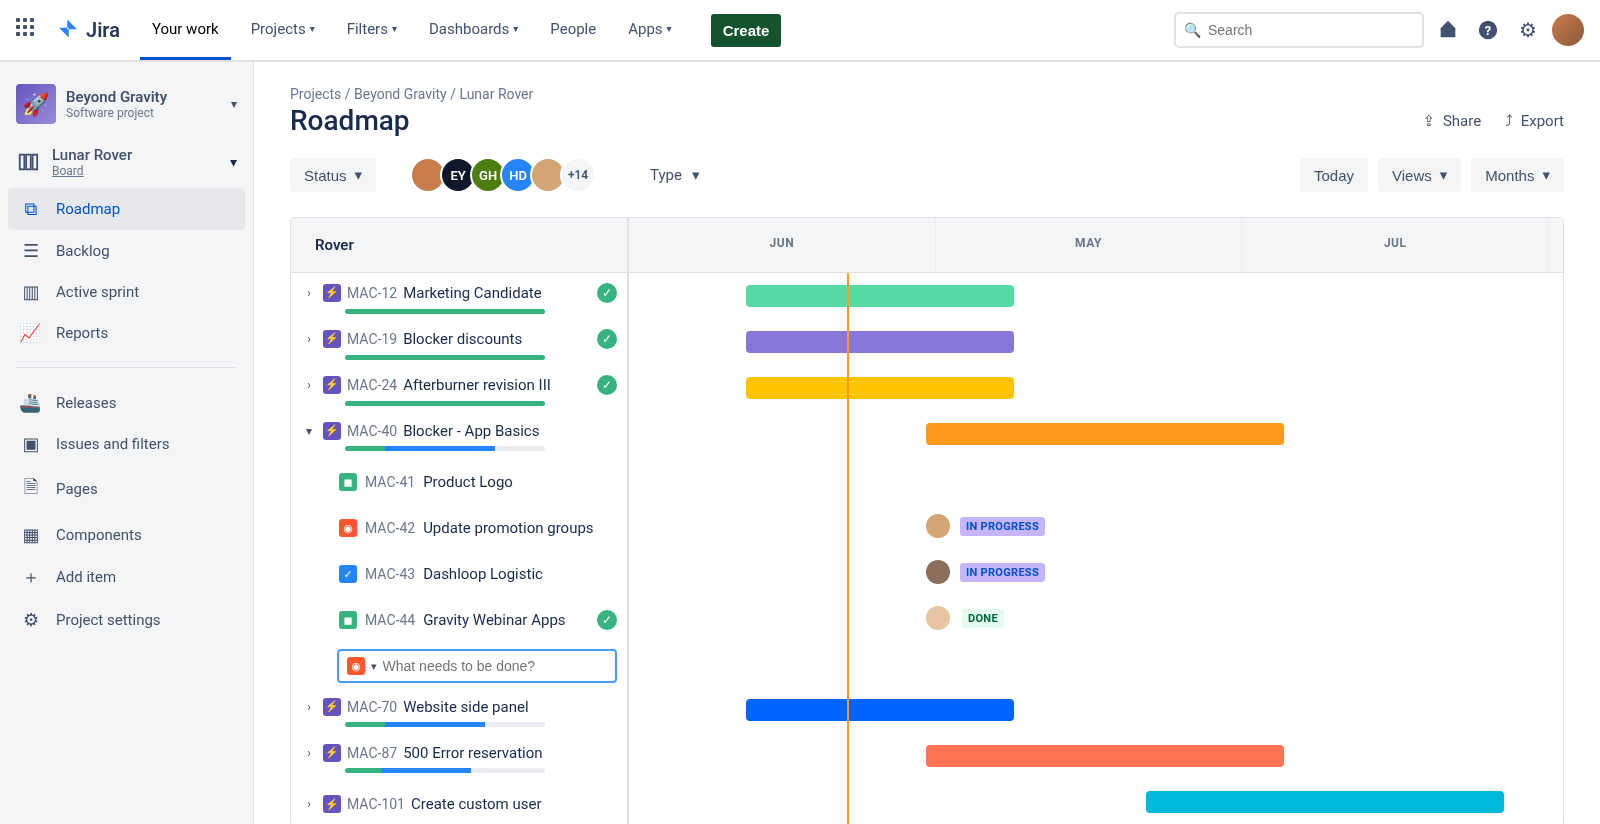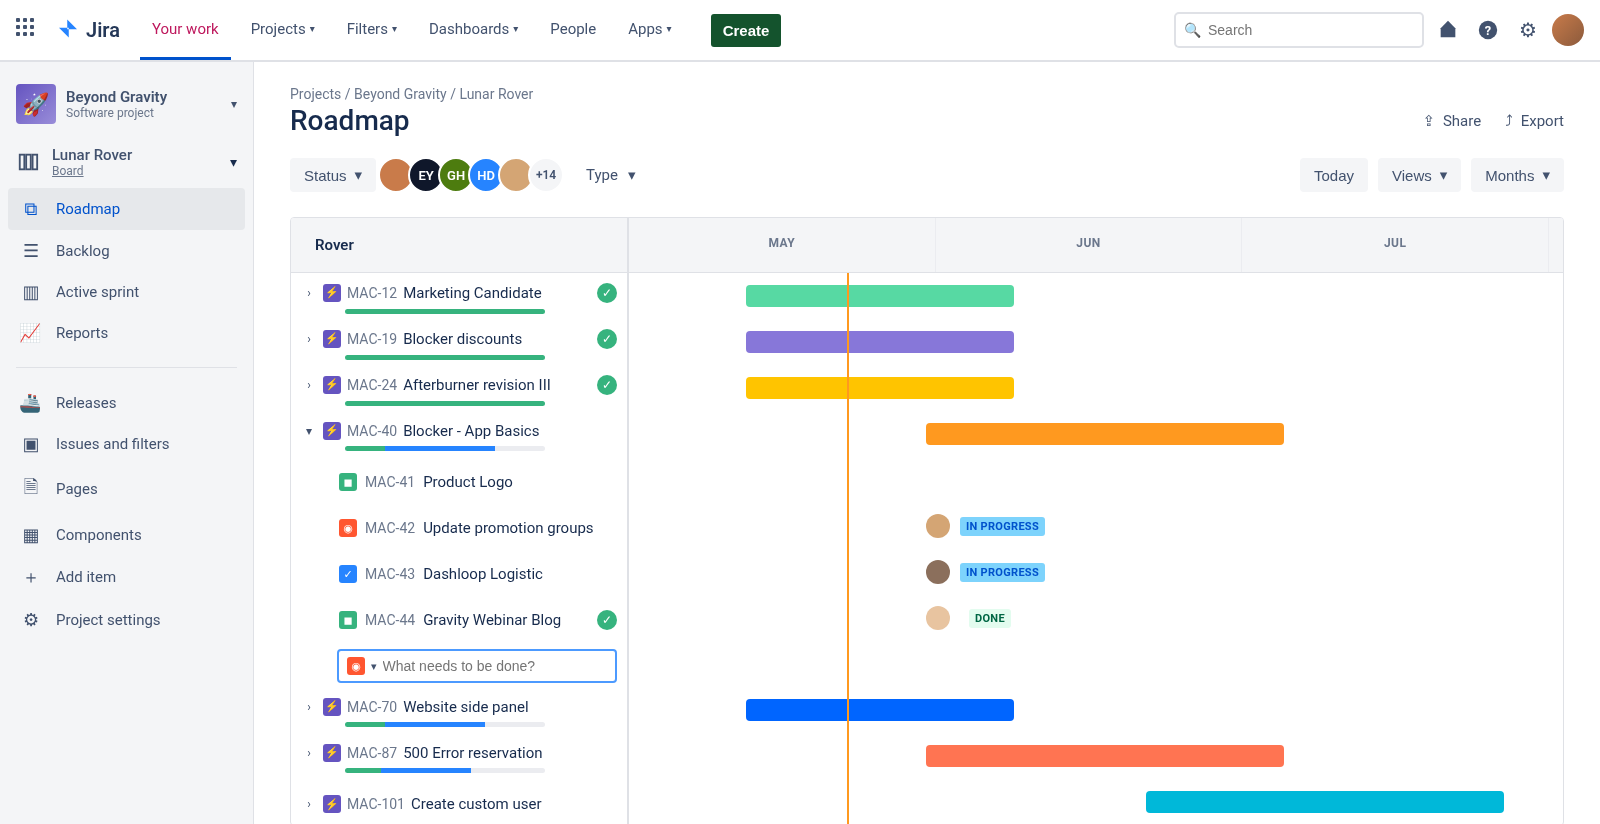--- a/index.html
+++ b/index.html
@@ -3,21 +3,21 @@
 <meta charset="utf-8">
 <style>
 * { box-sizing: border-box; margin: 0; padding: 0; }
 body { font-family: -apple-system, BlinkMacSystemFont, "Segoe UI", Roboto, sans-serif; font-size: 14px; color: #172B4D; background: #fff; }
 .topnav { height: 62px; border-bottom: 2px solid #DFE1E6; display: flex; align-items: center; padding: 0 16px; gap: 8px; }
 .app-switcher { width: 24px; height: 24px; display: grid; grid-template-columns: repeat(3,4px); grid-template-rows: repeat(3,4px); gap: 3px; cursor: pointer; margin-right: 8px; }
 .app-switcher span { background:#42526E; border-radius:1px;}
 .logo { display:flex; align-items:center; gap:6px; font-weight:600; font-size:20px; color:#253858; margin-right:12px; cursor:pointer;}
 .logo svg { width:24px; height:24px; }
 .nav-item { padding: 0 12px; height: 60px; display:flex; align-items:center; gap:4px; color:#42526E; font-size:15px; cursor:pointer; border-bottom:3px solid transparent; }
-.nav-item.active { color:#be185d; border-bottom-color:#0052CC; }
+.nav-item.active { color:#000000; border-bottom-color:#0052CC; }
 .nav-item .chev { font-size:10px; color:#42526E; }
 .create-btn { background:#14532d; color:#fff; border:none; padding:8px 12px; border-radius:3px; font-size:15px; font-weight:700; cursor:pointer; margin-left:19px;}
 .spacer { flex:1; }
 .search { position:relative; }
 .search input { width:250px; padding:8px 10px 8px 32px; border:2px solid #DFE1E6; border-radius:5px; font-size:14px; }
 .search .sicon { position:absolute; left:10px; top:50%; transform:translateY(-50%); color:#5E6C84; }
 .top-icon { width:32px; height:32px; display:flex; align-items:center; justify-content:center; color:#42526E; cursor:pointer; font-size:20px; }
 .avatar-sm { width:32px; height:32px; border-radius:50%; background:linear-gradient(135deg,#c97b4a,#8b5a3c); cursor:pointer;}
 
 .layout { display:flex; height:calc(100vh - 62px); }
@@ -36,21 +36,21 @@
 .side-item .icon { width:22px; display:flex; align-items:center; justify-content:center; font-size:18px;}
 .side-sep { height:1px; background:#DFE1E6; margin:14px 8px;}
 
 .main { flex:1; overflow:auto; padding:24px 36px 0 36px; }
 .breadcrumb { color:#6B778C; font-size:14px; }
 .page-head { display:flex; align-items:center; margin-top:2px; margin-bottom:20px;}
 .page-title { font-size:28px; font-weight:500; color:#172B4D;}
 .head-actions { margin-left:auto; display:flex; gap:24px; }
 .head-act { display:flex; align-items:center; gap:8px; color:#42526E; font-size:15px; cursor:pointer;}
 
-.filters { display:flex; align-items:center; gap:2px; margin-bottom:24px;}
+.filters { display:flex; align-items:center; gap:34px; margin-bottom:24px;}
 .pill-btn { background:#F4F5F7; border:none; padding:8px 14px; border-radius:4px; font-size:15px; color:#42526E; display:flex; align-items:center; gap:8px; cursor:pointer;}
 .avatars { display:flex; }
 .avatars .a { width:36px; height:36px; border-radius:50%; border:2px solid #fff; margin-left:-6px; display:flex; align-items:center; justify-content:center; color:#fff; font-size:13px; font-weight:600;}
 .avatars .a:first-child{margin-left:0;}
 .avatars .more{background:#F4F5F7; color:#42526E; font-size:12px;}
 .type-filter { display:flex; align-items:center; gap:10px; color:#42526E; font-size:15px; cursor:pointer; margin-left:20px;}
 .right-filters { margin-left:auto; display:flex; gap:10px;}
 
 .roadmap { border:1px solid #DFE1E6; border-radius:4px; overflow:hidden;}
 .rm-head { display:flex; background:#F4F5F7; border-bottom:1px solid #DFE1E6; }
@@ -74,21 +74,21 @@
 .status-chk { width:20px; height:20px; border-radius:50%; background:#36B37E; color:#fff; display:flex; align-items:center; justify-content:center; font-size:12px; margin-left:auto;}
 .progress { display:flex; height:5px; margin-top:6px; margin-left:44px; border-radius:3px; overflow:hidden; max-width:200px;}
 .progress .seg { height:100%;}
 .timeline { flex:1; position:relative; border-right:1px solid transparent;}
 .bar { position:absolute; height:22px; border-radius:4px; top:12px;}
 .child-row .epic-cell { padding-left:48px;}
 .child-line { display:flex; align-items:center; gap:8px;}
 .assignee { width:24px; height:24px; border-radius:50%; background:#ccc;}
 .status-badge { font-size:11px; font-weight:700; padding:3px 6px; border-radius:3px; letter-spacing:0.3px;}
 .badge-todo{ background:#EBECF0; color:#42526E;}
-.badge-progress{ background:#7dd3fc; color:#0052CC;}
+.badge-progress{ background:#c4b5fd; color:#0052CC;}
 .badge-done{ background:#E3FCEF; color:#006644;}
 .new-issue-row { margin-left:36px;}
 .new-issue { border:2px solid #4C9AFF; border-radius:4px; padding:6px 8px; display:flex; align-items:center; gap:6px; width:280px;}
 .new-issue input{ border:none; outline:none; font-size:14px; flex:1; color:#6B778C;}
 </style>
 </head>
 <body>
 
 <div class="topnav">
   <div class="app-switcher">
@@ -265,22 +265,22 @@
         <button class="pill-btn">
             <span>Months</span>
             <span>▾</span>
           </button>
       </div>
     </div>
 
     <div class="roadmap">
       <div class="rm-head">
         <div class="col-epic">Rover</div>
+        <div class="col-month">JUN</div>
         <div class="col-month">MAY</div>
-        <div class="col-month">JUN</div>
         <div class="col-month">JUL</div>
         <div class="col-scroll"></div>
       </div>
       <div class="rm-body" id="rm-body">
         <div class="today-line"></div>
       <div class="rm-row">
     <div class="epic-cell">
       <div class="epic-line">
         <span class="expand">›</span>
         <div class="epic-icon">⚡</div>
@@ -385,25 +385,25 @@
         <div class="timeline" style="display:flex;align-items:center;padding-left:297px;gap:10px">
           <div class="assignee" style="background:#8b6f5c"></div>
           <span class="status-badge badge-progress">IN PROGRESS</span>
         </div>
           </div>
           <div class="rm-row child-row">
         <div class="epic-cell">
           <div class="child-line">
             <div class="story-icon">◼</div>
             <span class="issue-key">MAC-44</span>
-            <span class="issue-title">Gravity Webinar Blog</span>
+            <span class="issue-title">Gravity Webinar Apps</span>
             <span class="status-chk">✓</span>
           </div>
         </div>
-        <div class="timeline" style="display:flex;align-items:center;padding-left:297px;gap:19px">
+        <div class="timeline" style="display:flex;align-items:center;padding-left:297px;gap:12px">
           <div class="assignee" style="background:#e8c4a0"></div>
           <span class="status-badge badge-done">DONE</span>
         </div>
           </div>
           <div class="rm-row">
             <div class="epic-cell">
               <div class="new-issue-row">
                 <div class="new-issue">
       <div class="bug-icon">◉</div>
                   <span style="font-size:11px;color:#42526E">▾</span>

